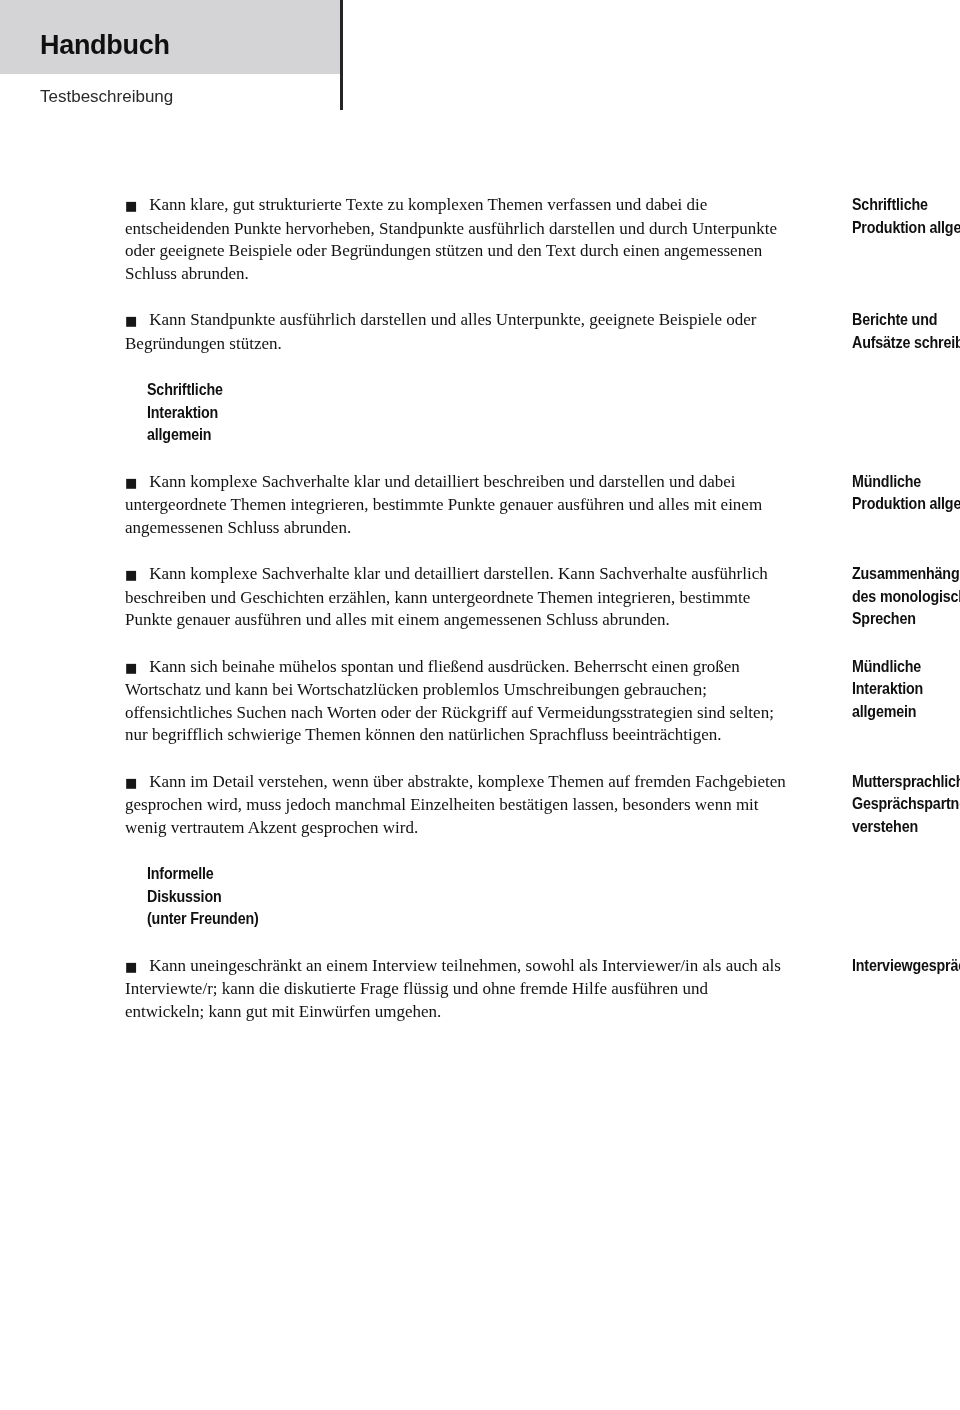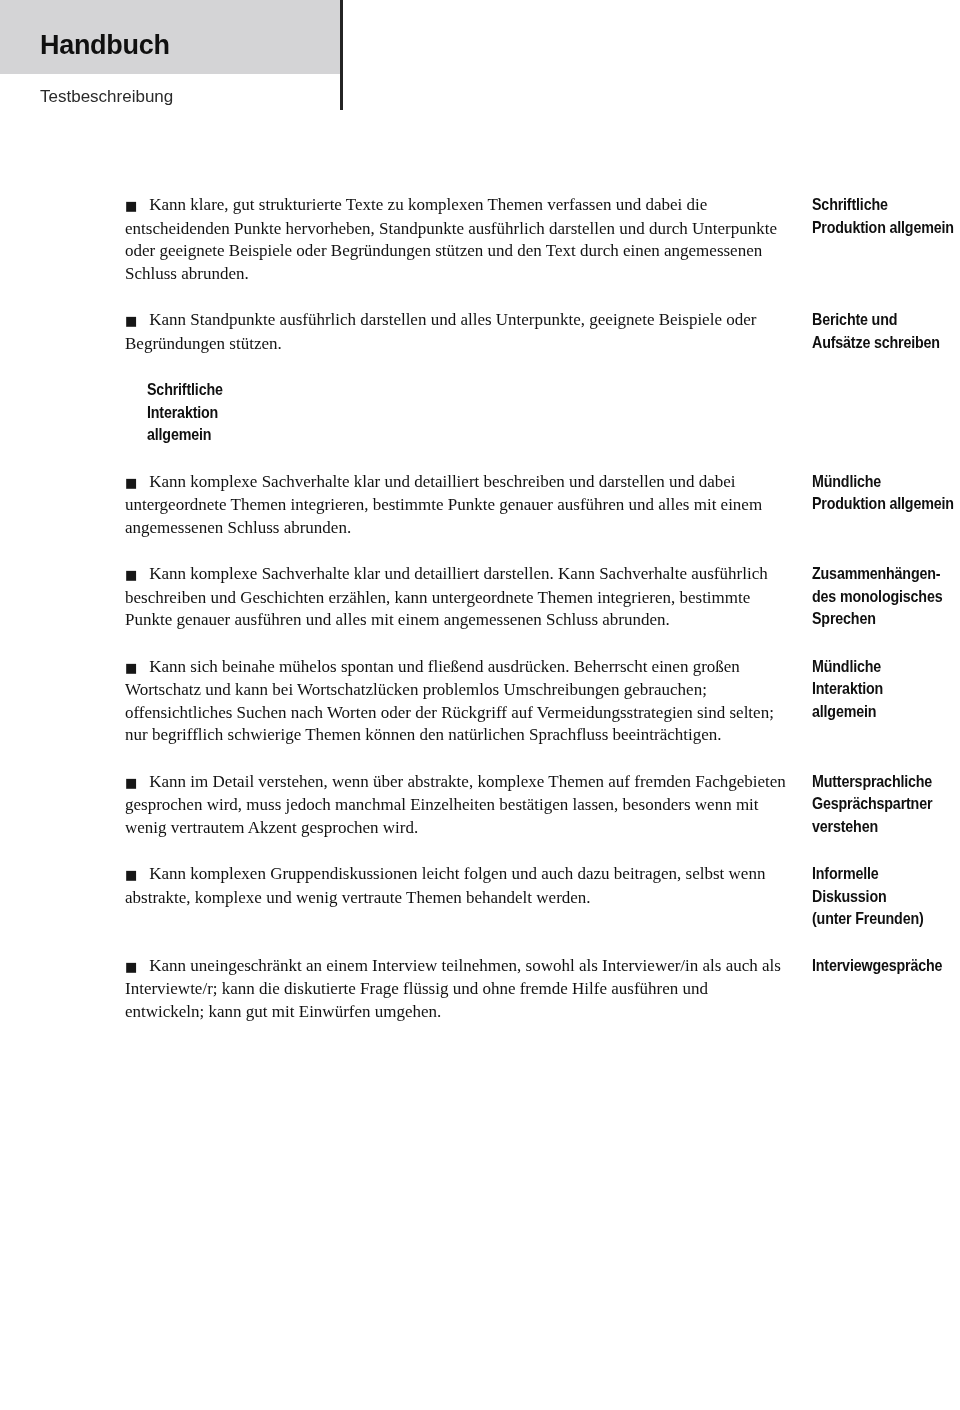--- a/index.html
+++ b/index.html
@@ -38,21 +38,21 @@
   
   .content {
     position: absolute; left: 125px; top: 194px; width: 833px;
   }
   .intro {
     width: 665px;
     font: 17px/22.5px "Liberation Serif", serif;
     margin-bottom: 26px;
   }
   .intro .bold-part { font-weight: bold; }
-  .row { display: flex; margin-bottom: 24px; }
+  .row { display: flex; margin-bottom: 24px; gap: 40px; }
   .text-col {
     flex: 0 0 665px; width: 665px;
     font: 17px/22.5px "Liberation Serif", serif;
   }
   .bullet-p { margin: 0; }
   .sq {
     font-family: "DejaVu Sans", sans-serif;
     font-size: 13px;
     margin-right: 12px;
     color: #161616;
@@ -156,23 +156,20 @@
     <div class="row">
       <div class="text-col">
         <p class="bullet-p"><span class="sq">■</span><span>Kann im Detail verstehen, wenn über abstrakte, komplexe Themen auf fremden Fachgebieten gesprochen wird, muss jedoch manchmal Einzelheiten bestätigen lassen, besonders wenn mit wenig vertrautem Akzent gesprochen wird.</span></p>
       </div>
       <div class="label-col">Muttersprachliche
 Gesprächspartner
 verstehen</div>
     </div>
 
     <div class="row">
-      <div class="text-col">
-        <p class="bullet-p"><span class="sq">■</span><span>Kann komplexen Gruppendiskussionen leicht folgen und auch dazu beitragen, selbst wenn abstrakte, komplexe und wenig vertraute Themen behandelt werden.</span></p>
-      </div>
       <div class="label-col">Informelle
 Diskussion
 (unter Freunden)</div>
     </div>
 
     <div class="row">
       <div class="text-col">
         <p class="bullet-p"><span class="sq">■</span><span>Kann uneingeschränkt an einem Interview teilnehmen, sowohl als Interviewer/in als auch als Interviewte/r; kann die diskutierte Frage flüssig und ohne fremde Hilfe ausführen und entwickeln; kann gut mit Einwürfen umgehen.</span></p>
       </div>
       <div class="label-col">Interviewgespräche</div>

